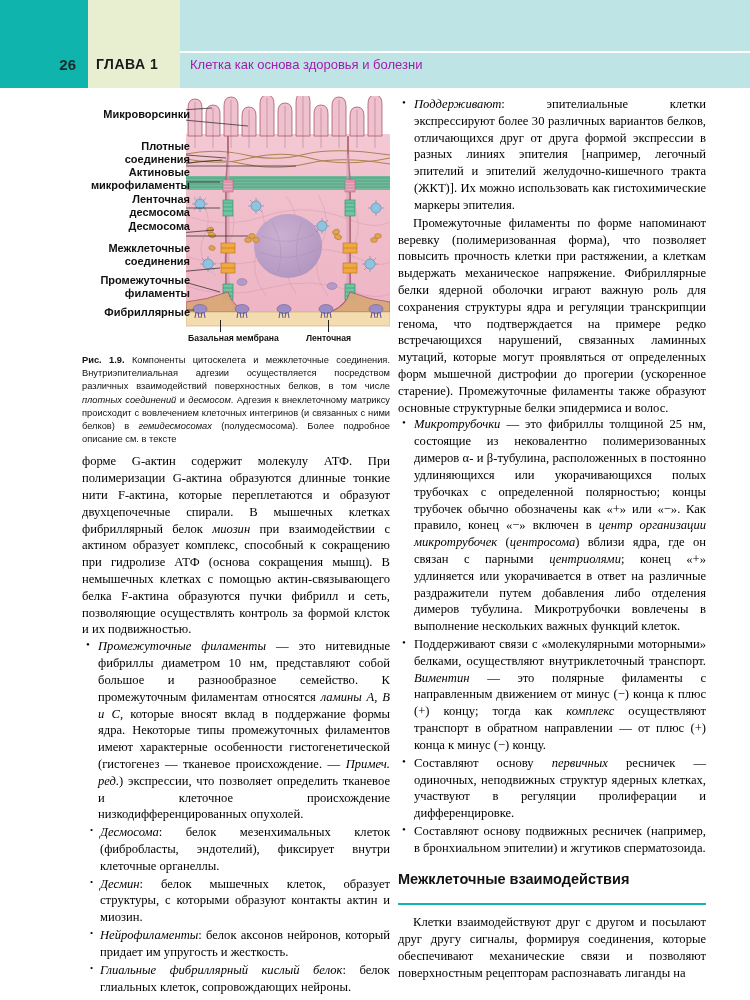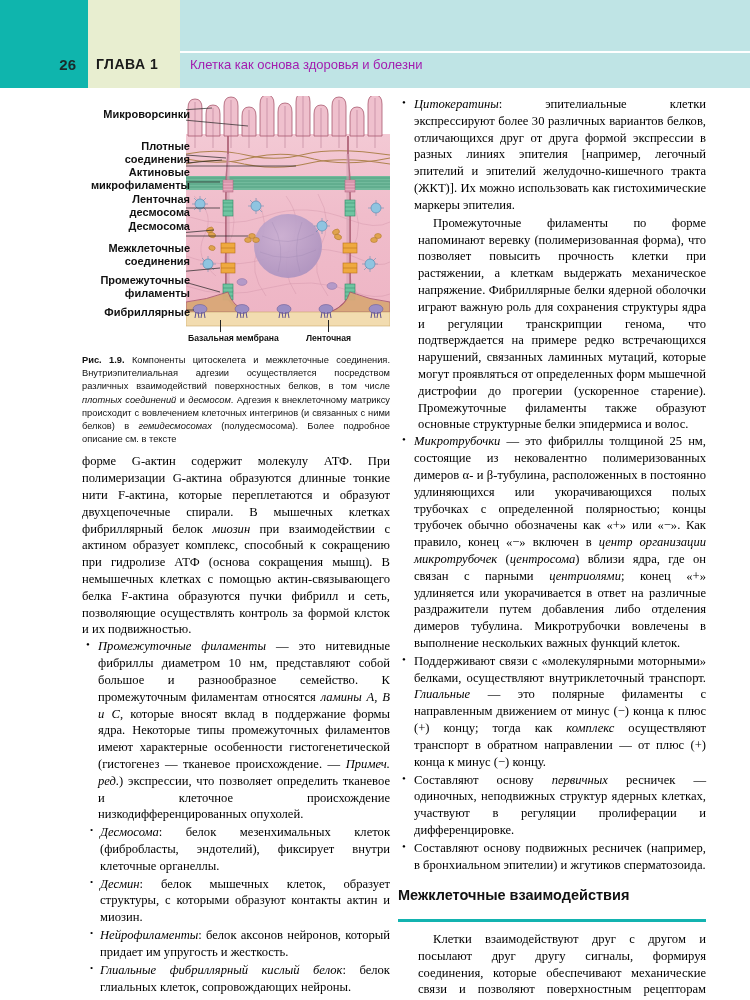--- a/index.html
+++ b/index.html
@@ -159,21 +159,21 @@
 
   
   .body-p {
     font-size: 12.6px;
     line-height: 1.335;
     text-align: justify;
     text-indent: 0;
     margin: 0;
     hyphens: manual;
   }
-  .body-p.indent { text-indent: 15px; margin-left: 20px; }
+  .body-p.indent { text-indent: 15px; }
   .body-p i { font-style: italic; }
   .gap { height: 7px; }
 
   ul.bullets {
     list-style: none;
     margin: 0;
     padding: 0;
   }
   ul.bullets > li {
     position: relative;
@@ -606,29 +606,29 @@
     <li><i>Десмосома</i><span>: белок мезенхимальных клеток (фибробласты, эндотелий), фиксирует внутри клеточные органеллы.</span></li>
     <li><i>Десмин</i><span>: белок мышечных клеток, образует структуры, с которыми образуют контакты актин и миозин.</span></li>
     <li><i>Нейрофиламенты</i><span>: белок аксонов нейронов, который придает им упругость и жесткость.</span></li>
     <li><i>Глиальные фибриллярный кислый белок</i><span>: белок глиальных клеток, сопровождающих нейроны.</span></li>
   </ul>
 </div>
 
 <div class="col col-right">
 
   <ul class="bullets">
-    <li><i>Цитокератины</i><span>: эпителиальные клетки экспрессируют более 30 различных вариантов белков, отличающихся друг от друга формой экспрессии в разных линиях эпителия [например, легочный эпителий и эпителий желудочно-кишечного тракта (ЖКТ)]. Их можно использовать как гистохимические маркеры эпителия.</span></li>
+    <li><i>Поддерживают</i><span>: эпителиальные клетки экспрессируют более 30 различных вариантов белков, отличающихся друг от друга формой экспрессии в разных линиях эпителия [например, легочный эпителий и эпителий желудочно-кишечного тракта (ЖКТ)]. Их можно использовать как гистохимические маркеры эпителия.</span></li>
   </ul>
 
   <p class="body-p indent">Промежуточные филаменты по форме напоминают веревку (полимеризованная форма), что позволяет повысить прочность клетки при растяжении, а клеткам выдержать механическое напряжение. Фибриллярные белки ядерной оболочки играют важную роль для сохранения структуры ядра и регуляции транскрипции генома, что подтверждается на примере редко встречающихся нарушений, связанных ламинных мутаций, которые могут проявляться от определенных форм мышечной дистрофии до прогерии (ускоренное старение). Промежуточные филаменты также образуют основные структурные белки эпидермиса и волос.</p>
 
   <ul class="bullets">
     <li><i>Микротрубочки</i><span> — это фибриллы толщиной 25 нм, состоящие из нековалентно полимеризованных димеров α- и β-тубулина, расположенных в постоянно удлиняющихся или укорачивающихся полых трубочках с определенной полярностью; концы трубочек обычно обозначены как «+» или «−». Как правило, конец «−» включен в </span><i>центр организации микротрубочек</i><span> (</span><i>центросома</i><span>) вблизи ядра, где он связан с парными </span><i>центриолями</i><span>; конец «+» удлиняется или укорачивается в ответ на различные раздражители путем добавления либо отделения димеров тубулина. Микротрубочки вовлечены в выполнение нескольких важных функций клеток.</span></li>
 
-    <li><span>Поддерживают связи с «молекулярными моторными» белками, осуществляют внутриклеточный транспорт. </span><i>Глиальные</i><span> — это полярные филаменты с направленным движением от минус (−) конца к плюс (+) концу; тогда как </span><i>комплекс</i><span> осуществляют транспорт в обратном направлении — от плюс (+) конца к минус (−) концу.</span></li>
+    <li><span>Поддерживают связи с «молекулярными моторными» белками, осуществляют внутриклеточный транспорт. </span><i>Виментин</i><span> — это полярные филаменты с направленным движением от минус (−) конца к плюс (+) концу; тогда как </span><i>комплекс</i><span> осуществляют транспорт в обратном направлении — от плюс (+) конца к минус (−) концу.</span></li>
 
 
     <li><span>Составляют основу </span><i>первичных</i><span> ресничек — одиночных, неподвижных структур ядерных клетках, участвуют в регуляции пролиферации и дифференцировке.</span></li>
 
     <li>Составляют основу подвижных ресничек (например, в бронхиальном эпителии) и жгутиков сперматозоида.</li>
   </ul>
 
   <h2 class="section-head">Межклеточные взаимодействия</h2>
   <div class="section-rule" style="background: rgb(19, 179, 176);"></div>
 

